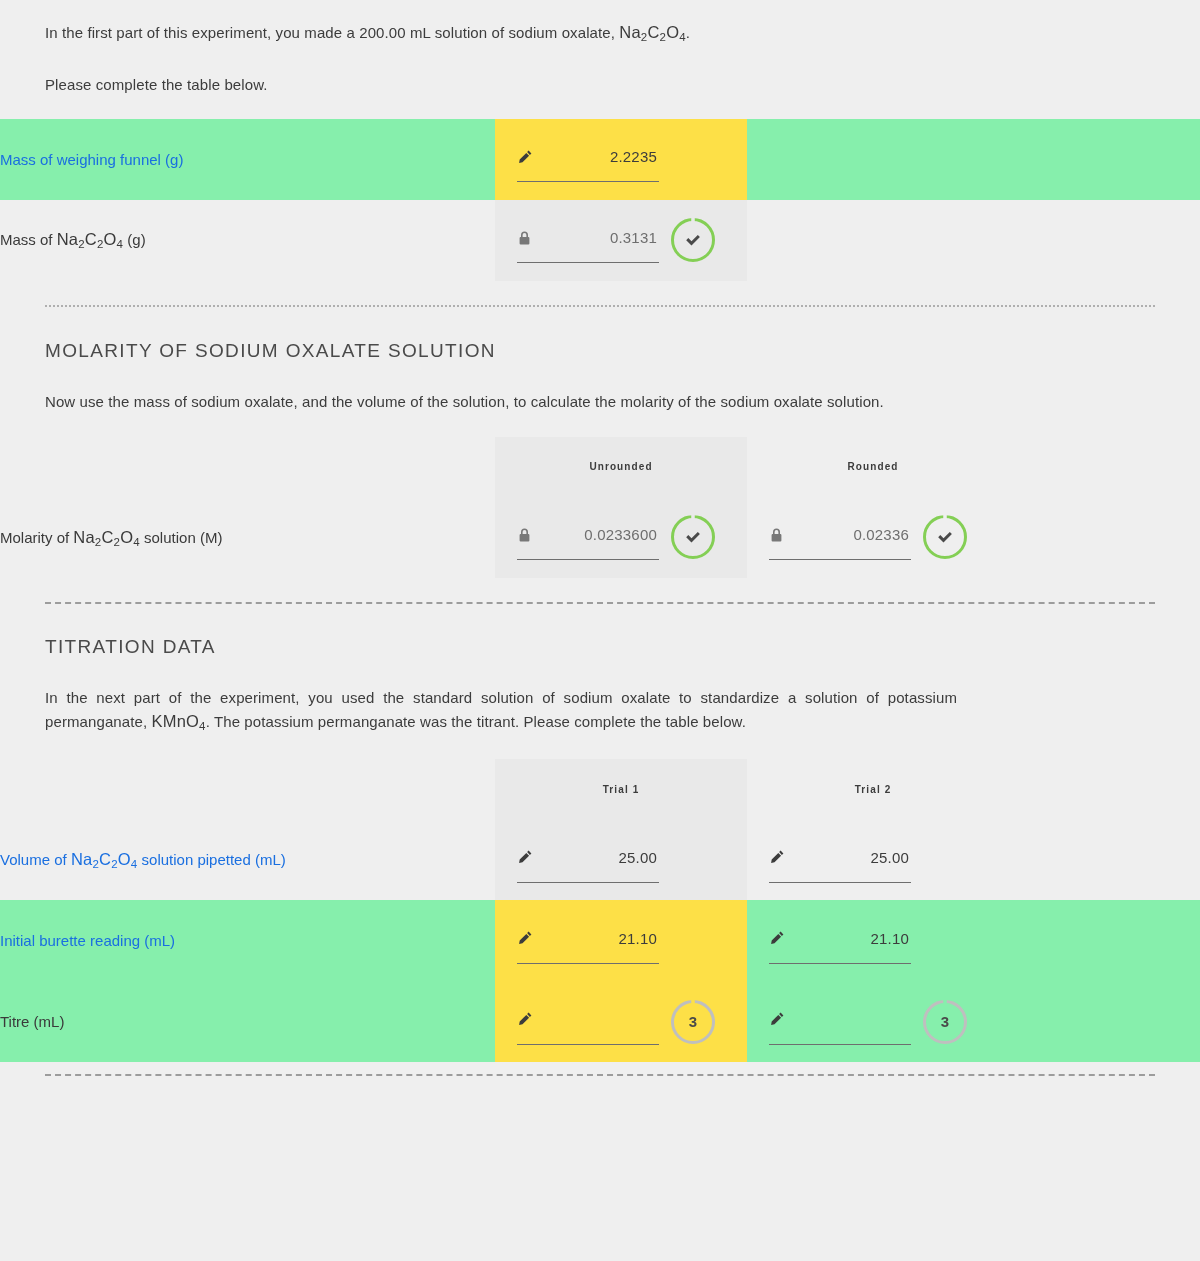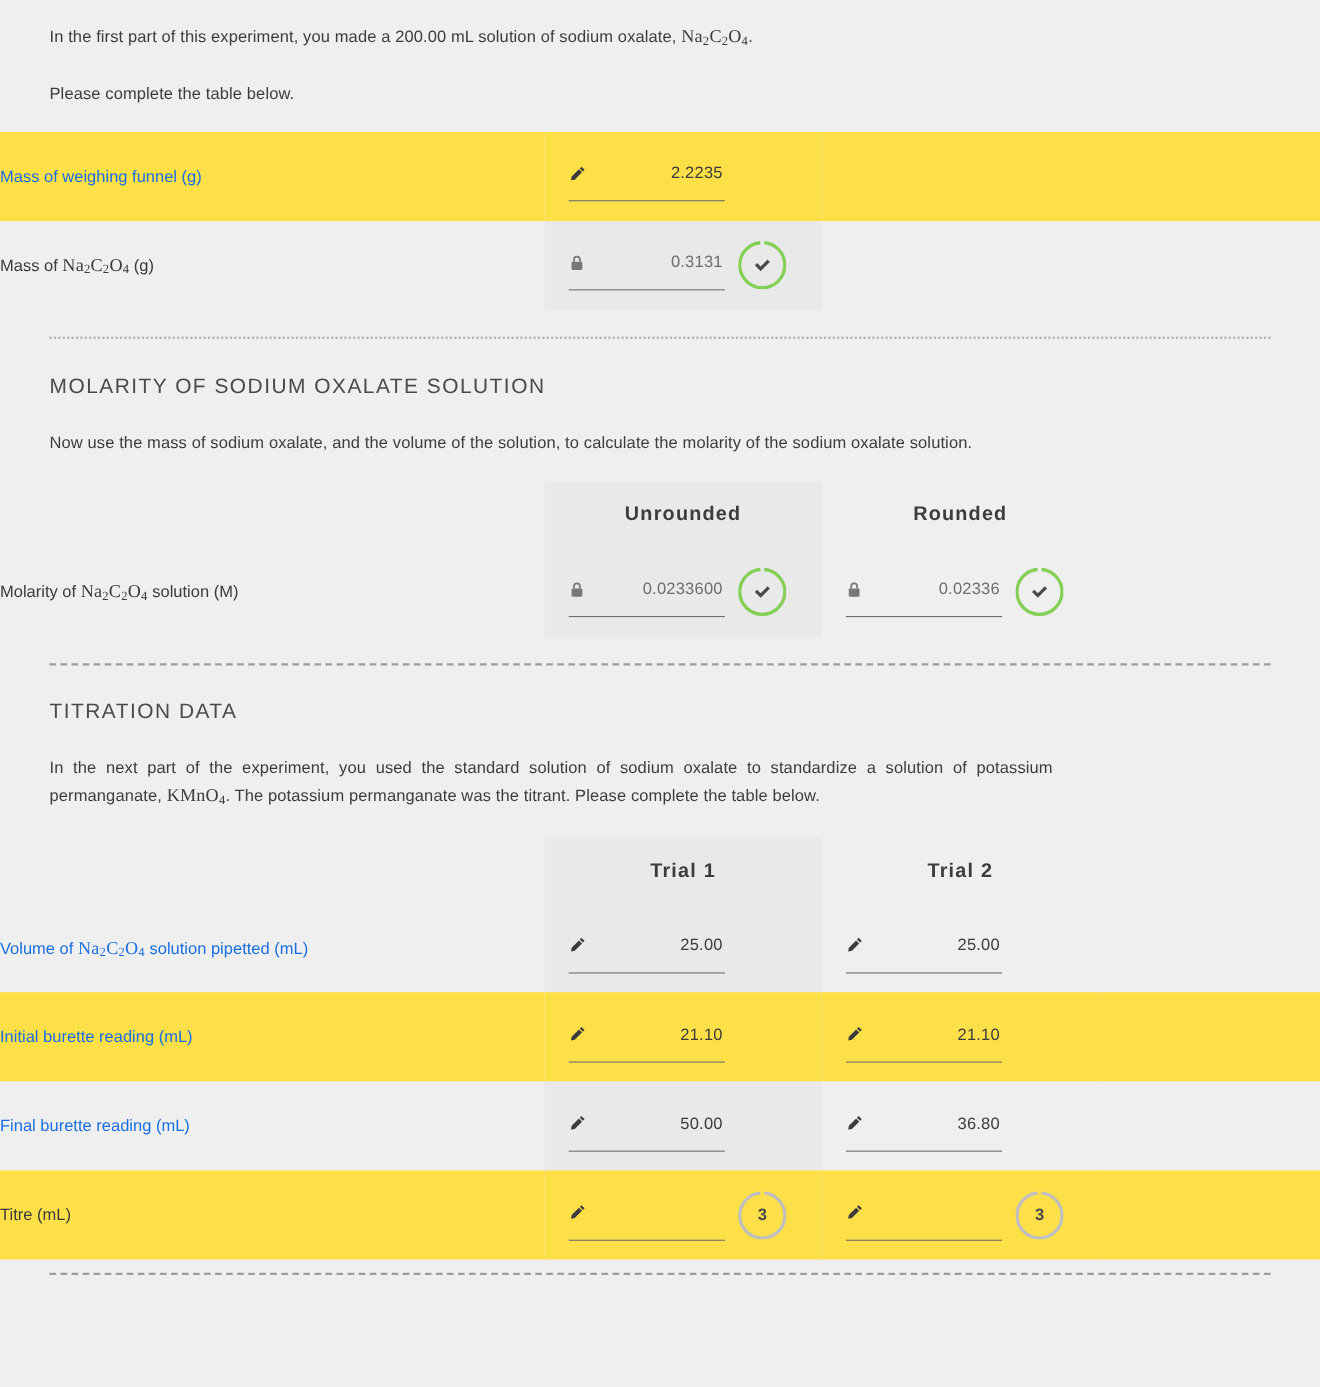--- a/index.html
+++ b/index.html
@@ -29,21 +29,21 @@
   .section-head {
     font-size: 19px;
     color: #4a4a4a;
     letter-spacing: 1.35px;
     padding: 0 45px;
     margin: 0;
     font-weight: 400;
   }
 
   
-  .chem { font-family: Liberation Serif, serif; font-size: 16.5px; letter-spacing: .2px; }
+  .chem { font-family: Liberation Sans, sans-serif; font-size: 16.5px; letter-spacing: .2px; }
   .chem sub { font-size: 11.5px; vertical-align: -0.22em; }
 
   
   .div-dotted {
     border-top: 2px dotted #9a9a9a;
     margin: 24px 45px 0 45px;
     height: 0;
     opacity: .75;
   }
   .div-dashed {
@@ -55,38 +55,38 @@
 
   
   .qtable { width: 100%; border-collapse: collapse; table-layout: fixed; }
   .qtable col.c-label { width: 495px; }
   .qtable col.c-field { width: 252px; }
   .qtable col.c-rest  { width: auto; }
 
   .qtable td, .qtable th { padding: 0; vertical-align: middle; }
 
   .row-odd td  { background: transparent; }
-  .row-even td { background: #fde047; }
+  .row-even td { background: #86efac; }
 
   
   td.fieldcell.band, th.headcell.band { background-color: rgba(0,0,0,0.022); }
   .row-even td.fieldcell.band { background-color: #fde047; }
 
   .labelcell {
     padding: 0 10px 0 45px;
     font-size: 15px;
     color: #3a3a3a;
     height: 81px;
   }
   .labelcell.link { color: #1a6fe0; }
 
   .headcell {
     height: 60px;
     text-align: center;
-    font-size: 18px;
+    font-size: 10px;
     font-weight: bold;
     color: #3c3c3c;
     letter-spacing: 1.1px;
     padding-right: 40px;
   }
 
   .fieldcell { height: 81px; }
 
   .fieldwrap {
     display: flex;
@@ -356,48 +356,20 @@
                     <path d="M11.6 1.6l2.8 2.8-1.5 1.5-2.8-2.8zM9.3 3.9l2.8 2.8-6.6 6.6-3.4.6.6-3.4z" fill="#3c3c3c"></path>
                   </svg>
               </span>
               <span class="inputval">21.10</span>
             </div>
           </div>
         </td>
         <td class="spacer-cell"></td>
       </tr>
 
-      <tr class="row-odd">
-        <td class="labelcell link">Final burette reading (mL)</td>
-        <td class="fieldcell band">
-          <div class="fieldwrap">
-            <div class="inputbox">
-              <span class="icon-slot">
-                <svg width="16" height="16" viewBox="0 0 16 16">
-                    <path d="M11.6 1.6l2.8 2.8-1.5 1.5-2.8-2.8zM9.3 3.9l2.8 2.8-6.6 6.6-3.4.6.6-3.4z" fill="#3c3c3c"></path>
-                  </svg>
-              </span>
-              <span class="inputval">50.00</span>
-            </div>
-          </div>
-        </td>
-        <td class="fieldcell">
-          <div class="fieldwrap">
-            <div class="inputbox">
-              <span class="icon-slot">
-                <svg width="16" height="16" viewBox="0 0 16 16">
-                    <path d="M11.6 1.6l2.8 2.8-1.5 1.5-2.8-2.8zM9.3 3.9l2.8 2.8-6.6 6.6-3.4.6.6-3.4z" fill="#3c3c3c"></path>
-                  </svg>
-              </span>
-              <span class="inputval">36.80</span>
-            </div>
-          </div>
-        </td>
-        <td class="spacer-cell"></td>
-      </tr>
 
       <tr class="row-even">
         <td class="labelcell">Titre (mL)</td>
         <td class="fieldcell band">
           <div class="fieldwrap">
             <div class="inputbox">
               <span class="icon-slot">
                 <svg width="16" height="16" viewBox="0 0 16 16">
                     <path d="M11.6 1.6l2.8 2.8-1.5 1.5-2.8-2.8zM9.3 3.9l2.8 2.8-6.6 6.6-3.4.6.6-3.4z" fill="#3c3c3c"></path>
                   </svg>

